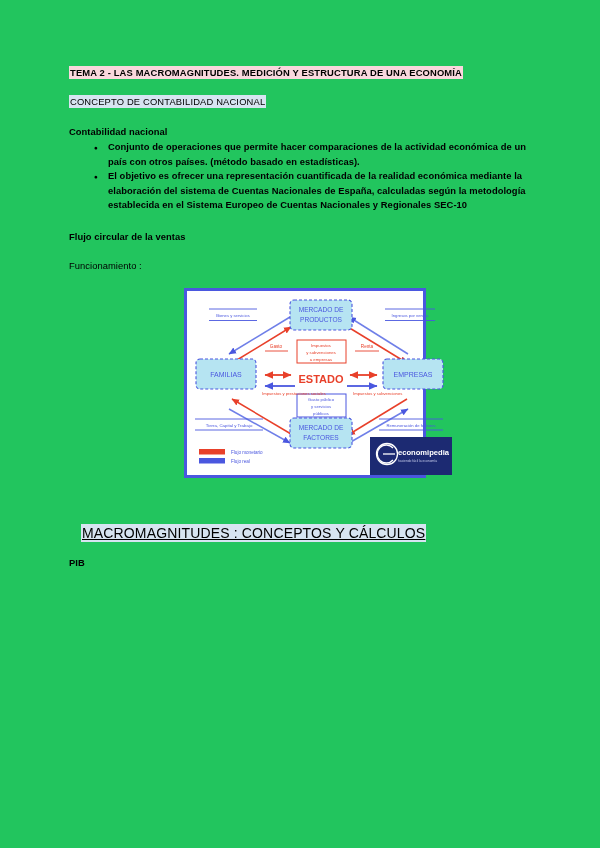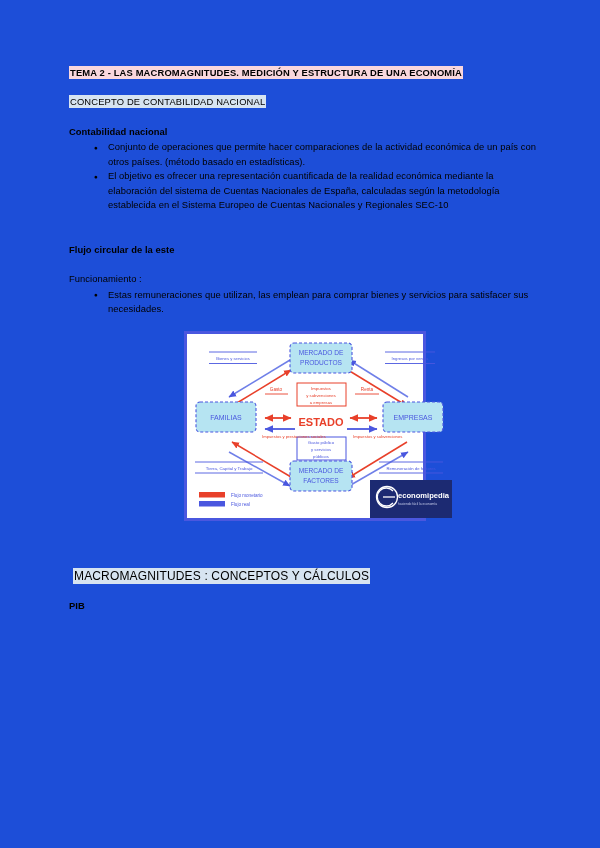--- a/index.html
+++ b/index.html
@@ -13,21 +13,21 @@
     height: 848px;
     font-family: "Liberation Sans", sans-serif;
     color: #000000;
     overflow: hidden;
     position: relative;
   }
   .page {
     position: relative;
     width: 600px;
     height: 848px;
-    background: #1d4ed8;
+    background: #22c55e;
     box-sizing: border-box;
     padding: 66px 60px 0 69px;
   }
 
   
   .doc-title {
     font-size: 9.4px;
     font-weight: bold;
     letter-spacing: 0.15px;
     line-height: 14px;
@@ -48,21 +48,21 @@
   .section-head .hl {
     background: #d7e4f1;
     padding: 1px 1px 1px 1px;
     box-decoration-break: clone;
     -webkit-box-decoration-break: clone;
   }
 
   h3.sub {
     font-size: 9.4px;
     font-weight: bold;
-    margin: 16px 0 1px 0;
+    margin: 3px 0 1px 0;
     line-height: 14px;
     letter-spacing: 0.05px;
   }
   p.body {
     font-size: 9.4px;
     line-height: 14.6px;
     margin: 0;
     letter-spacing: 0.05px;
   }
   p.underlined {
@@ -70,20 +70,21 @@
     line-height: 14.6px;
     margin: 0 0 1px 0;
     letter-spacing: 0.05px;
   }
   p.underlined span { }
 
   ul.bullets {
     margin: 0 0 0 0;
     padding: 0 0 0 39px;
     list-style: none;
+    font-weight: bold;
   }
   ul.bullets li {
     font-size: 9.4px;
     line-height: 14.6px;
     position: relative;
     letter-spacing: 0.05px;
     padding-left: 0;
     margin: 0;
   }
   ul.bullets li::before {
@@ -107,24 +108,25 @@
     width: 242px;
     height: 190px;
     border: 3px solid #4a57df;
     background: #ffffff;
     box-sizing: border-box;
   }
   .figure svg { display: block; }
 
   
   .macro-head {
-    font-size: 12px;
+    font-size: 14px;
     letter-spacing: 0.15px;
     line-height: 14px;
-    margin: 0 0 16px 4px;
+    margin: 0 0 16px 12px;
+    text-decoration: underline;
   }
   .macro-head .hl {
     background: #d7e4f1;
     padding: 1px;
     box-decoration-break: clone;
     -webkit-box-decoration-break: clone;
   }
 </style>
 </head>
 <body>
@@ -140,29 +142,28 @@
   </div>
 
   <h3 class="sub">Contabilidad nacional</h3>
   <ul class="bullets">
     <li>Conjunto de operaciones que permite hacer comparaciones de la actividad económica de un país con otros países. (método basado en estadísticas).</li>
     <li>El objetivo es ofrecer una representación cuantificada de la realidad económica mediante la elaboración del sistema de Cuentas Nacionales de España, calculadas según la metodología establecida en el Sistema Europeo de Cuentas Nacionales y Regionales SEC-10</li>
   </ul>
 
   <div class="gap-14"></div>
 
-  <h3 class="sub">Flujo circular de la este</h3>
+  <h3 class="sub">Flujo circular de la ventas</h3>
 
   <div class="gap-14"></div>
 
   <p class="underlined">
     <span>Funcionamiento :</span>
   </p>
   <ul class="bullets">
-    <li>Estas remuneraciones que utilizan, las emplean para comprar bienes y servicios para satisfacer sus necesidades.</li>
   </ul>
 
   <div class="figure-wrap">
     <div class="figure">
       <svg width="265" height="184" viewBox="0 0 265 184" xmlns="http://www.w3.org/2000/svg">
         <defs>
           <marker id="ar-red" viewBox="0 0 10 10" refX="8.5" refY="5" markerWidth="5.5" markerHeight="5.5" orient="auto-start-reverse">
             <path d="M 0 1 L 9 5 L 0 9 z" fill="#e8402a"></path>
           </marker>
           <marker id="ar-blue" viewBox="0 0 10 10" refX="8.5" refY="5" markerWidth="5.5" markerHeight="5.5" orient="auto-start-reverse">

